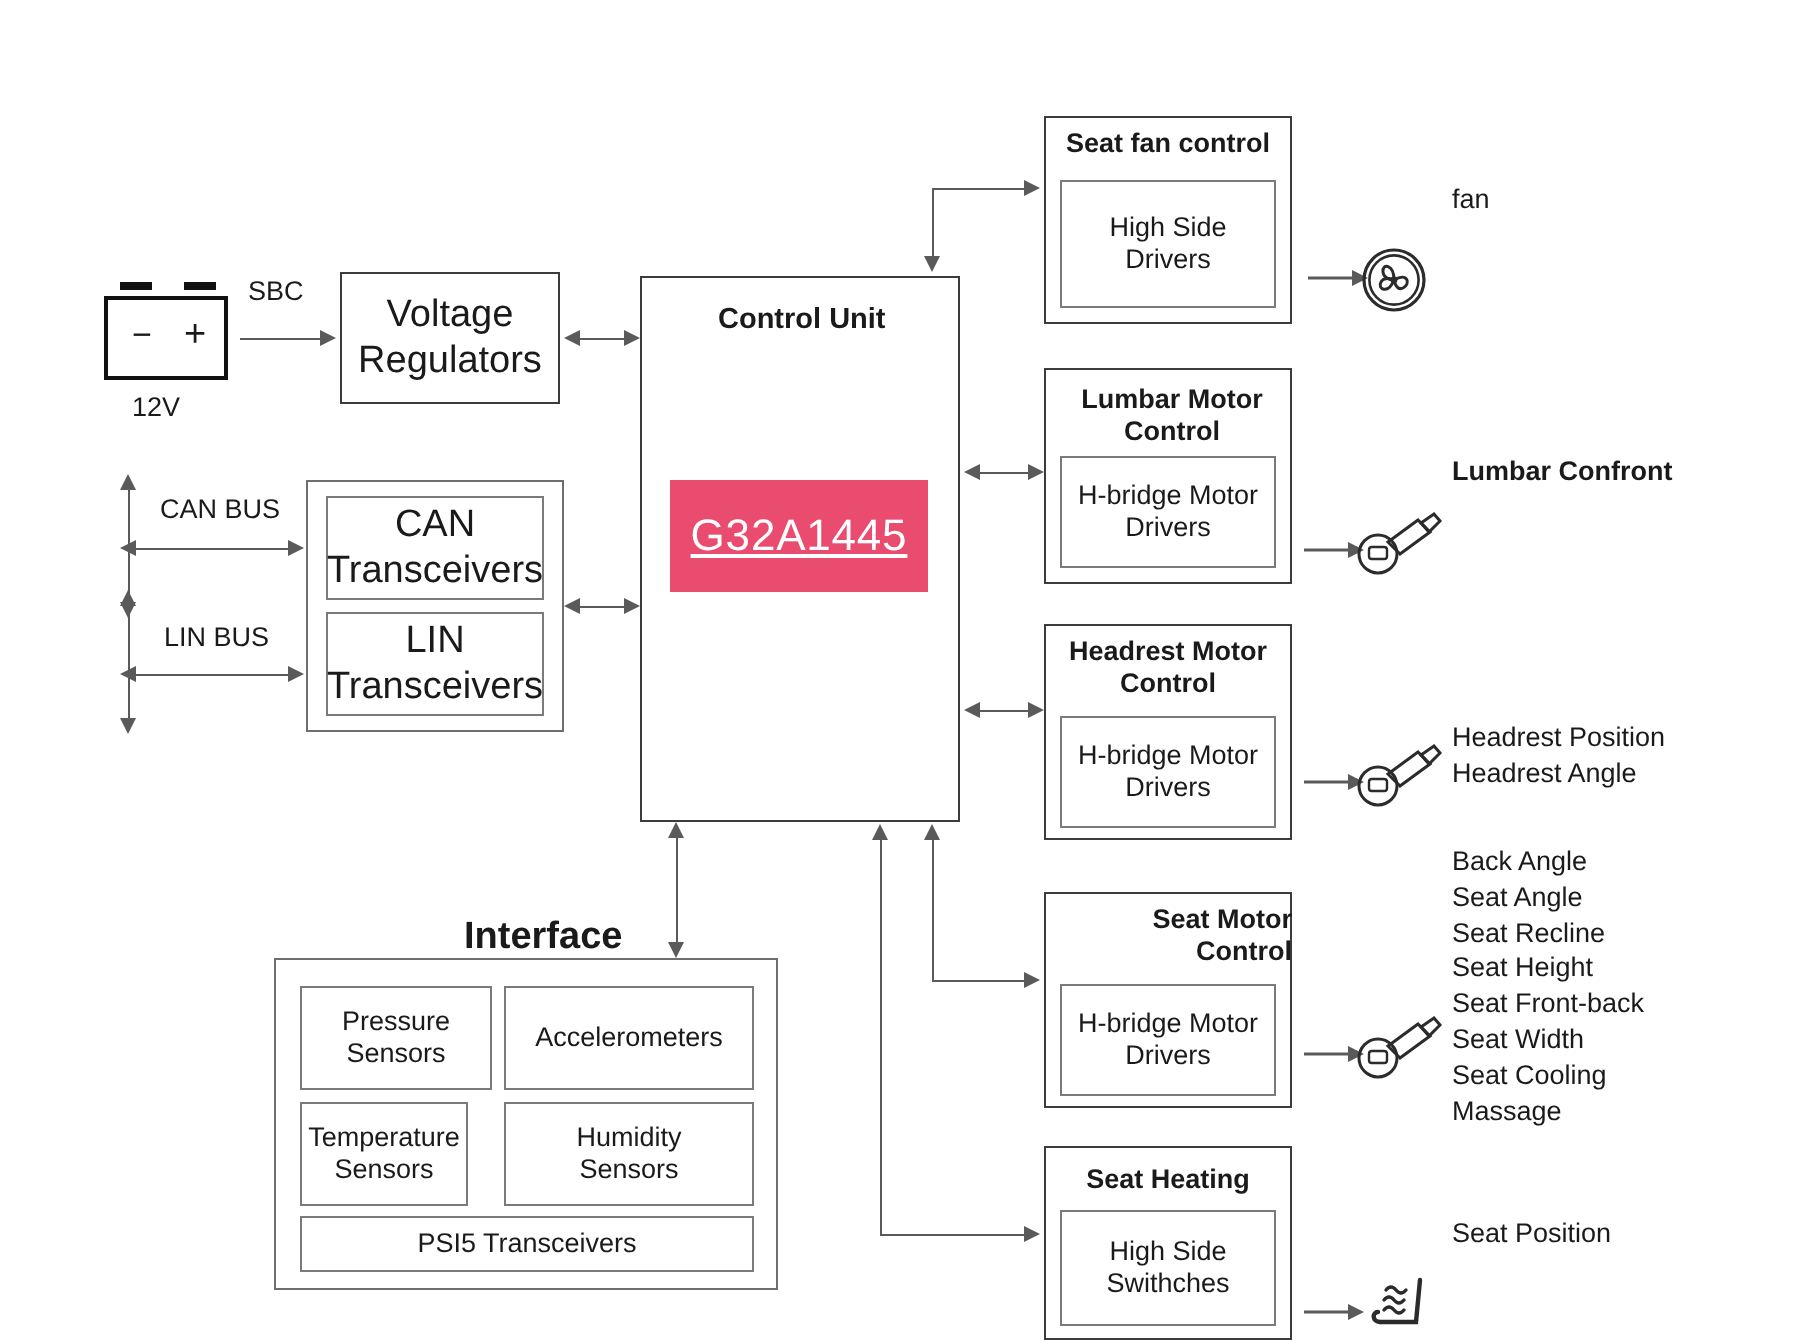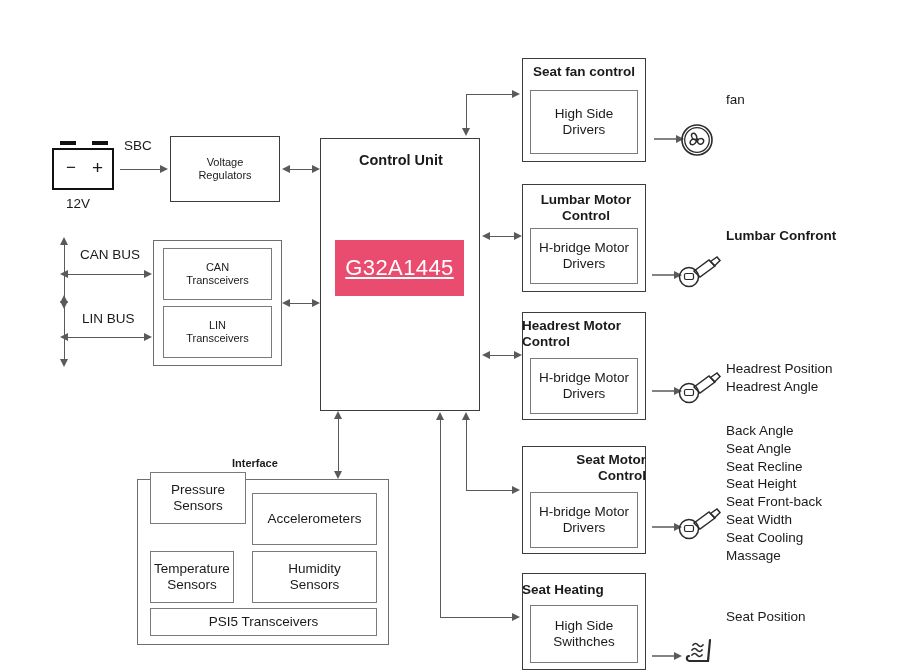--- a/index.html
+++ b/index.html
@@ -7,21 +7,21 @@
        font-family:"Liberation Sans",sans-serif;color:#1a1a1a;}
   #stage{position:absolute;inset:0;width:906px;height:670px;}
 
   .blk{position:absolute;box-sizing:border-box;border:1.6px solid #3c3c3c;background:#fff;}
   .blk-inner{position:absolute;box-sizing:border-box;border:1.4px solid #7a7a7a;background:#fff;}
   .grp{position:absolute;box-sizing:border-box;border:1.5px solid #6e6e6e;background:#fff;}
 
   .ctr{display:flex;align-items:center;justify-content:center;text-align:center;
        line-height:1.22;padding:2px;}
   .lbl{position:absolute;white-space:pre;line-height:1.22;}
-  .t15{font-size:11px;}
+  .t15{font-size:19px;}
   .t14{font-size:13.5px;}
 
   
   .hl{position:absolute;height:0;border-top:1.5px solid #5a5a5a;}
   .vl{position:absolute;width:0;border-left:1.5px solid #5a5a5a;}
   .ah{position:absolute;width:0;height:0;}
   .ah-r{border-top:4.5px solid transparent;border-bottom:4.5px solid transparent;border-left:8px solid #5a5a5a;}
   .ah-l{border-top:4.5px solid transparent;border-bottom:4.5px solid transparent;border-right:8px solid #5a5a5a;}
   .ah-d{border-left:4.5px solid transparent;border-right:4.5px solid transparent;border-top:8px solid #5a5a5a;}
   .ah-u{border-left:4.5px solid transparent;border-right:4.5px solid transparent;border-bottom:8px solid #5a5a5a;}
@@ -134,21 +134,21 @@
     <svg width="44" height="34" viewBox="0 0 44 34">
       <circle cx="11" cy="22" r="9.5" fill="none" stroke="#2b2b2b" stroke-width="1.5"></circle>
       <rect x="6.5" y="18.5" width="9" height="6" rx="1.4" fill="none" stroke="#2b2b2b" stroke-width="1.2"></rect>
       <path d="M16 16 L31 5 L37 11 L22 22 Z" fill="none" stroke="#2b2b2b" stroke-width="1.5"></path>
       <path d="M32.5 6.5 L39 2 L42 5.5 L36.5 11 Z" fill="none" stroke="#2b2b2b" stroke-width="1.5"></path>
     </svg>
   </div>
   <div class="lbl t14" style="left:726px;top:228px;font-weight:bold;">Lumbar Confront</div>
 
   <div class="blk" style="left:522px;top:312px;width:124px;height:108px;"></div>
-  <div class="lbl t14" style="left:522px;top:318px;width:124px;white-space:pre;font-weight:bold;">Headrest Motor
+  <div class="lbl t14" style="left:522px;top:318px;width:124px;white-space:pre;font-weight:bold;text-align:center;">Headrest Motor
 Control</div>
   <div class="blk-inner ctr t14" style="left:530px;top:358px;width:108px;height:56px;white-space:pre;">H-bridge Motor
 Drivers</div>
   <div class="hl" style="left:488px;top:355px;width:28px;"></div>
   <div class="ah ah-l" style="left:482px;top:351px;"></div>
   <div class="ah ah-r" style="left:514px;top:351px;"></div>
   <div class="lbl" style="left:652px;top:347px;">
     <svg width="30" height="10">
         <line x1="0" y1="5" x2="22" y2="5" stroke="#5a5a5a" stroke-width="1.5"></line>
         <polygon points="22,1 30,5 22,9" fill="#5a5a5a"></polygon>
@@ -192,21 +192,21 @@
   <div class="lbl t14" style="left:726px;top:422px;white-space:pre;line-height:1.32;">Back Angle
 Seat Angle
 Seat Recline
 Seat Height
 Seat Front-back
 Seat Width
 Seat Cooling
 Massage</div>
 
   <div class="blk" style="left:522px;top:573px;width:124px;height:97px;"></div>
-  <div class="lbl t14" style="left:522px;top:582px;width:124px;font-weight:bold;">Seat Heating</div>
+  <div class="lbl t14" style="left:522px;top:582px;width:124px;font-weight:bold;text-align:center;">Seat Heating</div>
   <div class="blk-inner ctr t14" style="left:530px;top:605px;width:108px;height:58px;white-space:pre;">High Side
 Swithches</div>
   <div class="vl" style="left:440px;top:418px;height:200px;"></div>
   <div class="hl" style="left:440px;top:617px;width:74px;"></div>
   <div class="ah ah-r" style="left:512px;top:613px;"></div>
   <div class="ah ah-u" style="left:435.5px;top:412px;"></div>
   <div class="lbl" style="left:652px;top:612px;">
     <svg width="30" height="10">
         <line x1="0" y1="5" x2="22" y2="5" stroke="#5a5a5a" stroke-width="1.5"></line>
         <polygon points="22,1 30,5 22,9" fill="#5a5a5a"></polygon>
@@ -218,21 +218,21 @@
       <path d="M10 25 C6 25 6 20 9 20" fill="none" stroke="#2b2b2b" stroke-width="2.2" stroke-linecap="round"></path>
       <path d="M12 19 q2.5 -3 5 0 q2.5 3 5 0" fill="none" stroke="#2b2b2b" stroke-width="1.7" stroke-linecap="round"></path>
       <path d="M12 14 q2.5 -3 5 0 q2.5 3 5 0" fill="none" stroke="#2b2b2b" stroke-width="1.7" stroke-linecap="round"></path>
       <path d="M13 9 q2.5 -3 5 0 q2.5 3 5 0" fill="none" stroke="#2b2b2b" stroke-width="1.7" stroke-linecap="round"></path>
     </svg>
   </div>
   <div class="lbl t14" style="left:726px;top:609px;">Seat Position</div>
 
   <div class="lbl t15" style="left:232px;top:457px;font-weight:bold;">Interface</div>
   <div class="grp" style="left:137px;top:479px;width:252px;height:166px;"></div>
-  <div class="blk-inner ctr t14" style="left:150px;top:472px;width:96px;height:52px;white-space:pre;">Pressure
+  <div class="blk-inner ctr t14" style="left:150px;top:493px;width:96px;height:52px;white-space:pre;">Pressure
 Sensors</div>
   <div class="blk-inner ctr t14" style="left:252px;top:493px;width:125px;height:52px;white-space:pre;">Accelerometers</div>
   <div class="blk-inner ctr t14" style="left:150px;top:551px;width:84px;height:52px;white-space:pre;">Temperature
 Sensors</div>
   <div class="blk-inner ctr t14" style="left:252px;top:551px;width:125px;height:52px;white-space:pre;">Humidity
 Sensors</div>
   <div class="blk-inner ctr t14" style="left:150px;top:608px;width:227px;height:28px;white-space:pre;">PSI5 Transceivers</div>
 
   <div class="vl" style="left:338px;top:417px;height:56px;"></div>
   <div class="ah ah-u" style="left:333.5px;top:411px;"></div>

